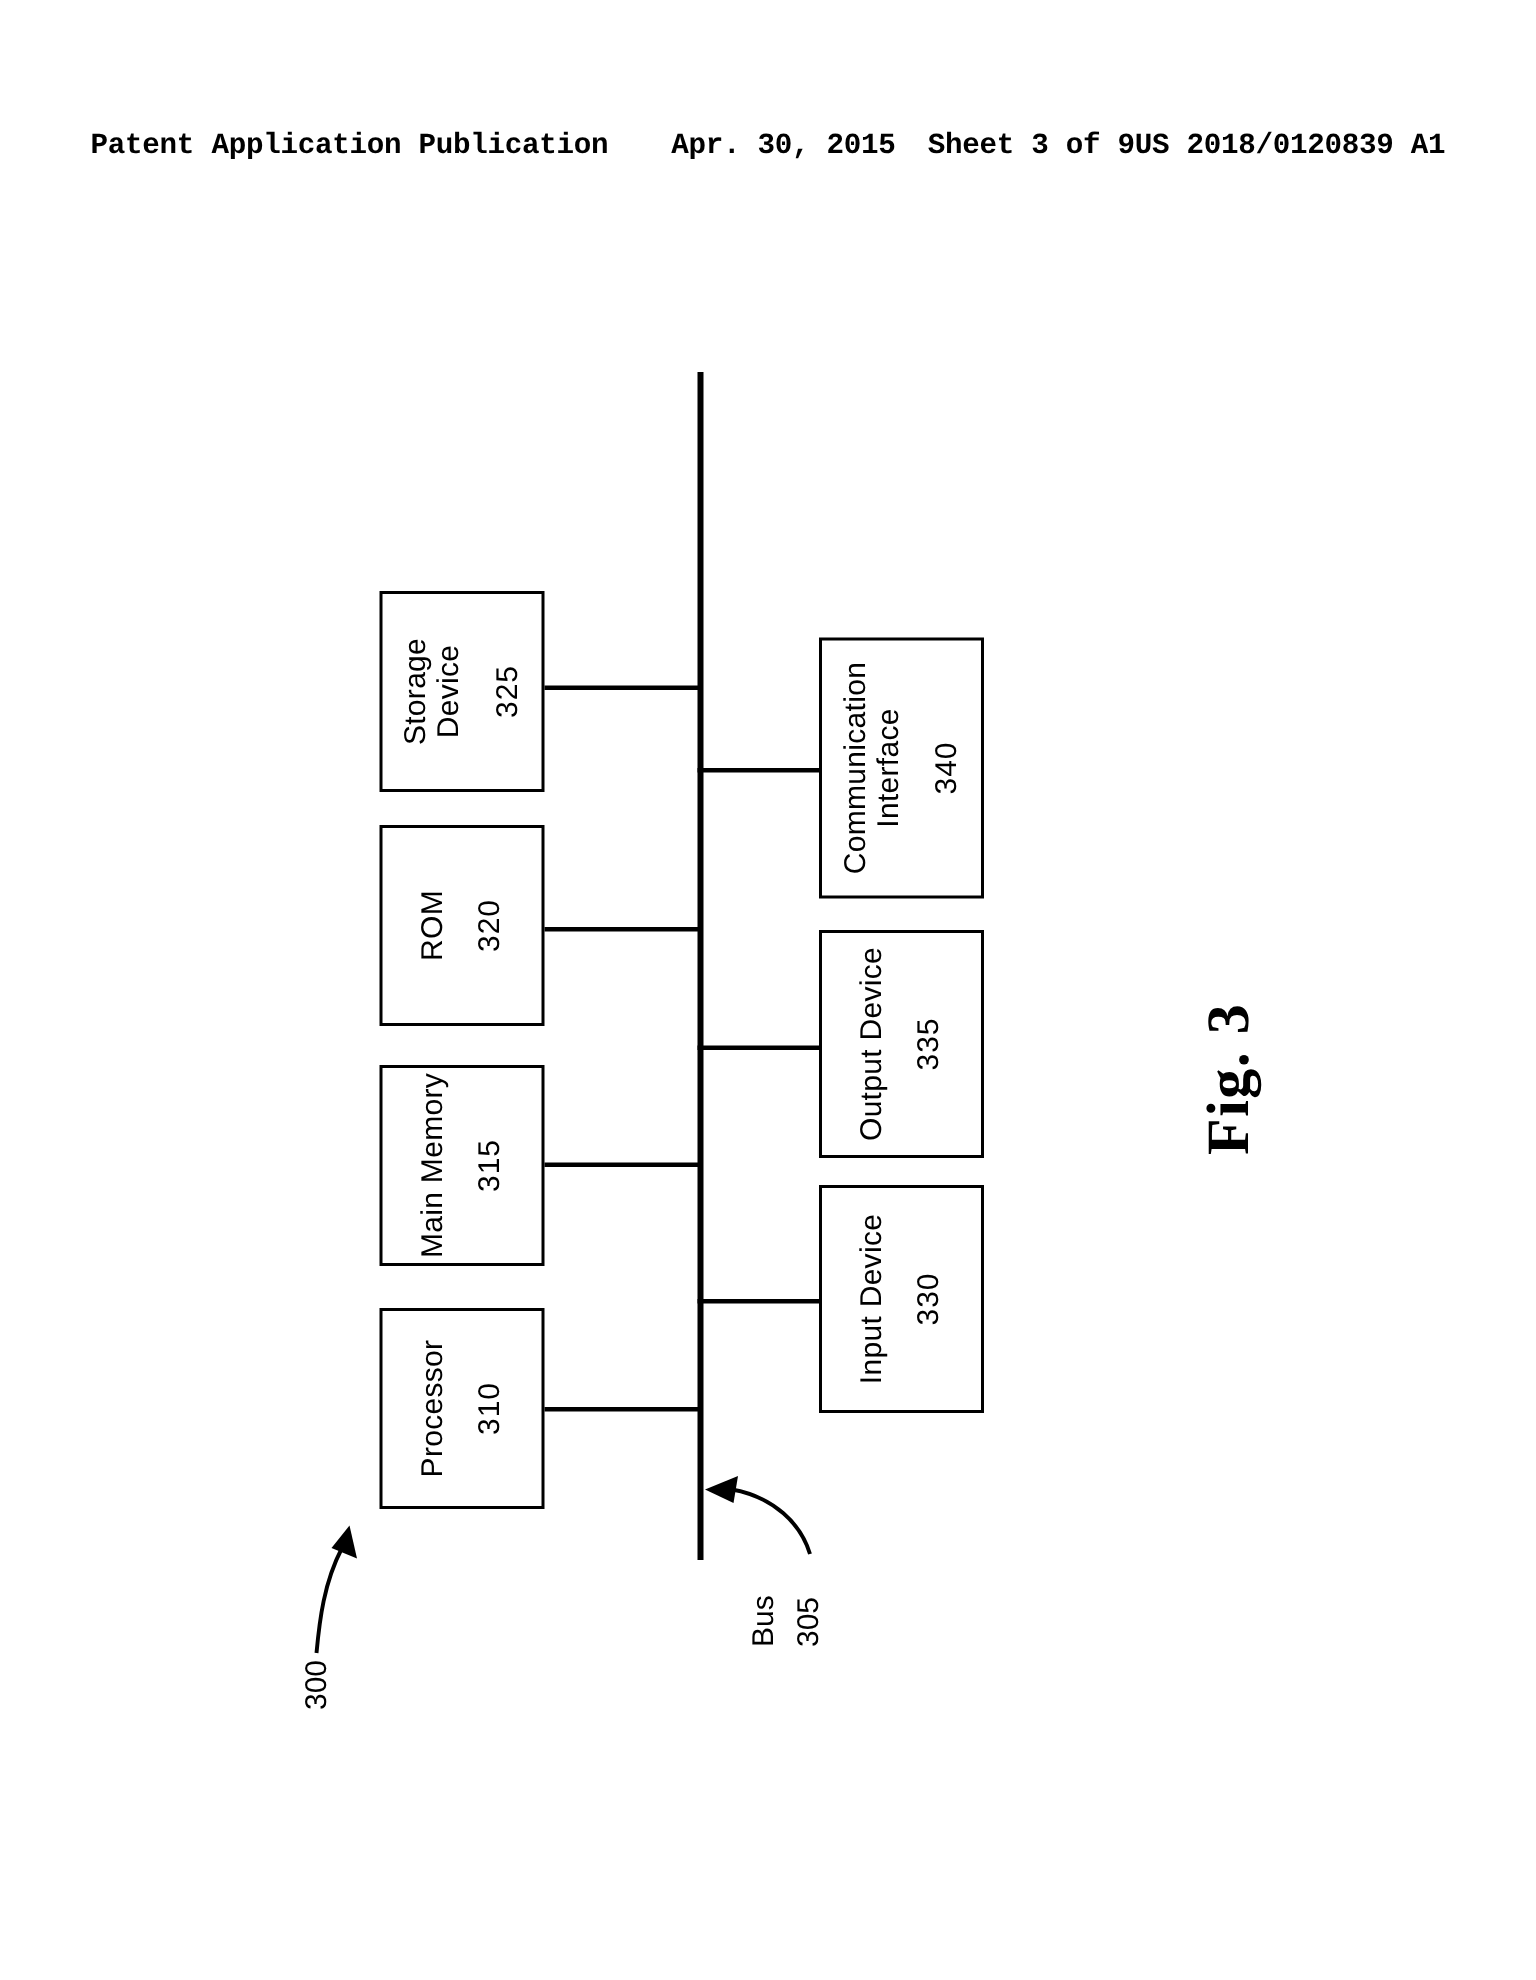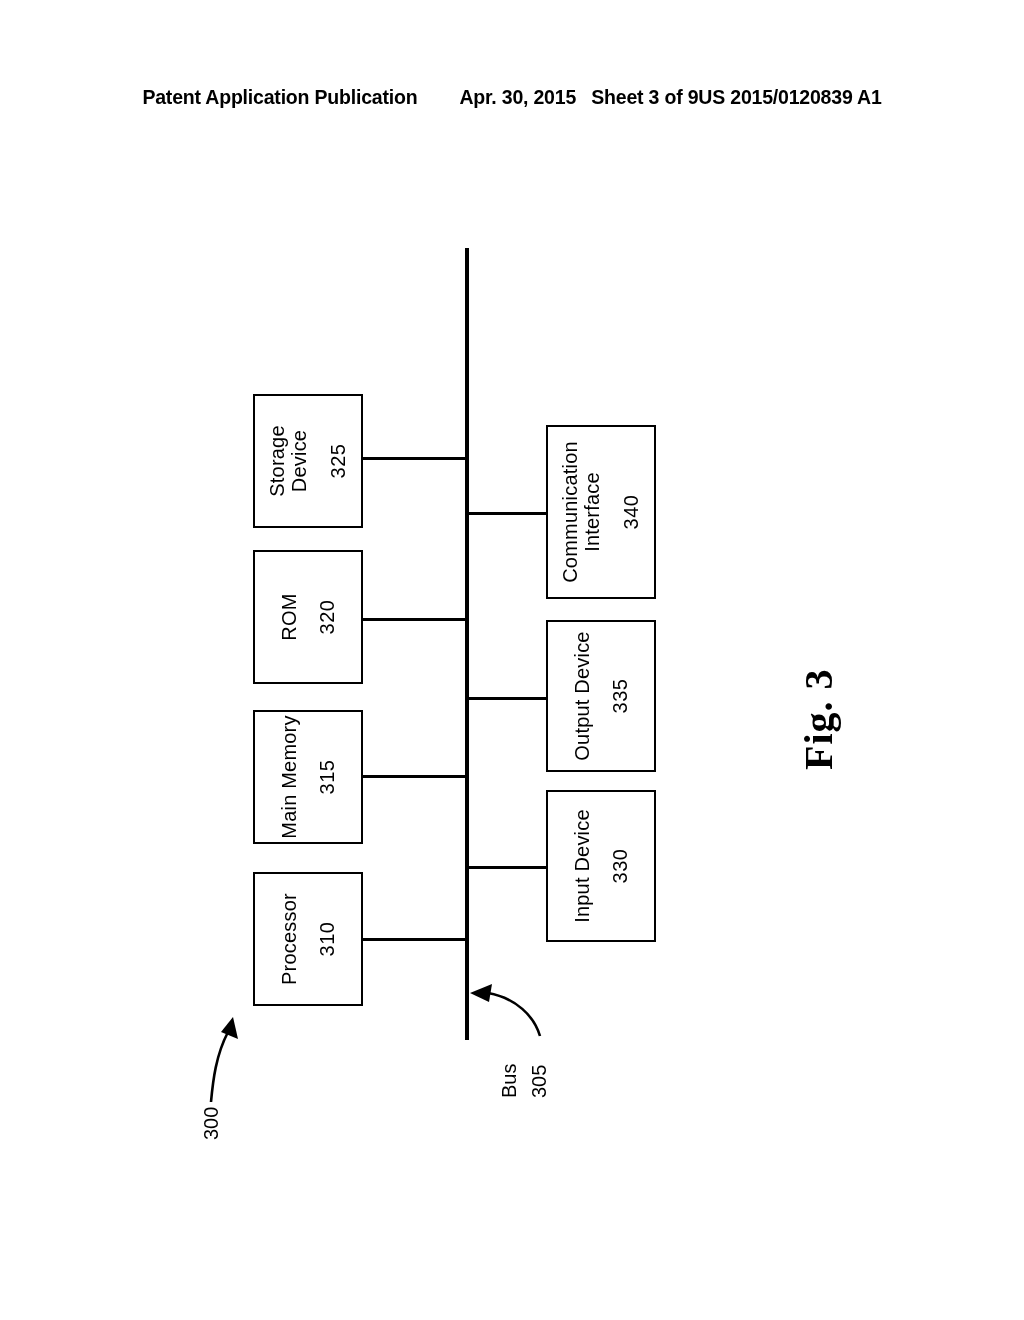--- a/index.html
+++ b/index.html
@@ -19,21 +19,21 @@
   
   .pub-header {
     position: absolute;
     top: 86px;
     left: 0;
     width: 1024px;
     height: 30px;
     display: flex;
     justify-content: center;
     align-items: baseline;
-    font-family: Liberation Sans, sans-serif;
+    font-family: Liberation Mono, monospace;
     font-weight: bold;
     font-size: 19.5px;
     letter-spacing: -0.2px;
     white-space: nowrap;
   }
   .pub-header .seg-left   { margin-right: 42px; }
   .pub-header .seg-mid    { }
   .pub-header .seg-right  { }
   .pub-header .mid-date   { margin-right: 10px; }
 
@@ -134,21 +134,21 @@
 </style>
 </head>
 <body>
 
 <div class="pub-header">
   <span class="seg-left">Patent Application Publication</span>
   <span class="seg-mid">
     <span class="mid-date">Apr. 30, 2015</span>
     <span>Sheet 3 of 9</span>
   </span>
-  <span class="seg-right">US 2015/0120839 A1</span>
+  <span class="seg-right">US 2018/0120839 A1</span>
 </div>
 
 <div class="figure">
 
   <div class="line bus-line" style="left:465px; top:248px; height:792px;"></div>
 
   <div class="node" style="left:253px; top:394px; width:110px; height:134px;">
     <div class="node-inner">
       <div class="node-title">
         <span>Storage</span>

